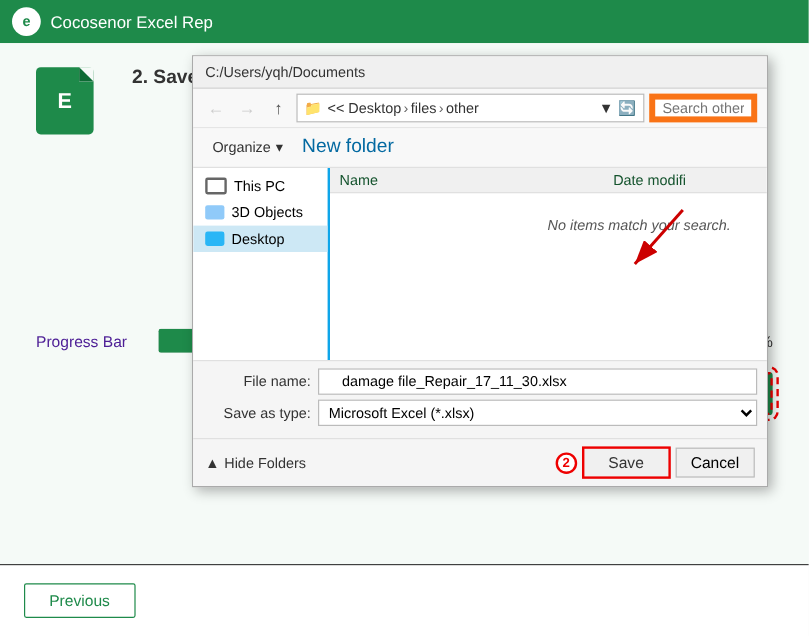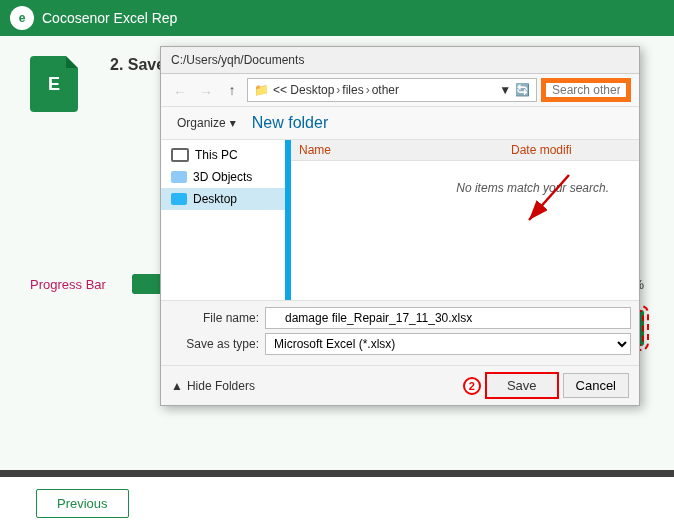--- a/index.html
+++ b/index.html
@@ -185,23 +185,23 @@
     }
 
     
     .dialog-body {
       display: flex;
       height: 160px;
     }
 
     
     .dialog-sidebar {
-      width: 130px;
+      width: 114px;
       background: #fff;
-      border-right: 6px solid #0ea5e9;
+      border-right: 2px solid #0ea5e9;
       padding: 4px 0;
       overflow-y: auto;
     }
     .sidebar-item {
       display: flex;
       align-items: center;
       padding: 4px 10px;
       font-size: 12px;
       cursor: pointer;
       gap: 6px;
@@ -240,21 +240,21 @@
       background: #fff;
       overflow-y: auto;
       position: relative;
     }
     .filelist-header {
       display: flex;
       padding: 3px 8px;
       background: #f0f0f0;
       border-bottom: 1px solid #e0e0e0;
       font-size: 12px;
-      color: #c2410c;
+      color: #14532d;
     }
     .filelist-col-name { flex: 1; }
     .filelist-col-date { width: 120px; }
     .no-items-msg {
       display: flex;
       align-items: center;
       justify-content: flex-end;
       padding: 20px 30px 0 0;
       font-size: 12px;
       color: #555;
@@ -354,21 +354,21 @@
     
     .progress-section {
       margin-top: 200px;
       display: flex;
       align-items: center;
       gap: 12px;
       padding: 0 0;
     }
     .progress-label {
       font-size: 13px;
-      color: #be185d;
+      color: #4c1d95;
       width: 90px;
       flex-shrink: 0;
     }
     .progress-bar-bg {
       flex: 1;
       height: 20px;
       background: #e0e0e0;
       border-radius: 2px;
       overflow: hidden;
     }
@@ -424,24 +424,24 @@
       cursor: pointer;
       border: 2px dashed #e00;
       outline: 2px dashed #e00;
       outline-offset: 3px;
     }
 
     
     .bottom-bar {
       height: 60px;
       background: #ffffff;
-      border-top: 7px solid #404040;
-      display: flex;
-      align-items: center;
-      padding: 0 36px;
+      border-top: 1px solid #404040;
+      display: flex;
+      align-items: center;
+      padding: 0 20px;
     }
     .prev-btn {
       padding: 6px 20px;
       background: #ffffff;
       border: 1px solid #1e8a4a;
       color: #1e8a4a;
       font-size: 13px;
       cursor: pointer;
       border-radius: 2px;
     }

